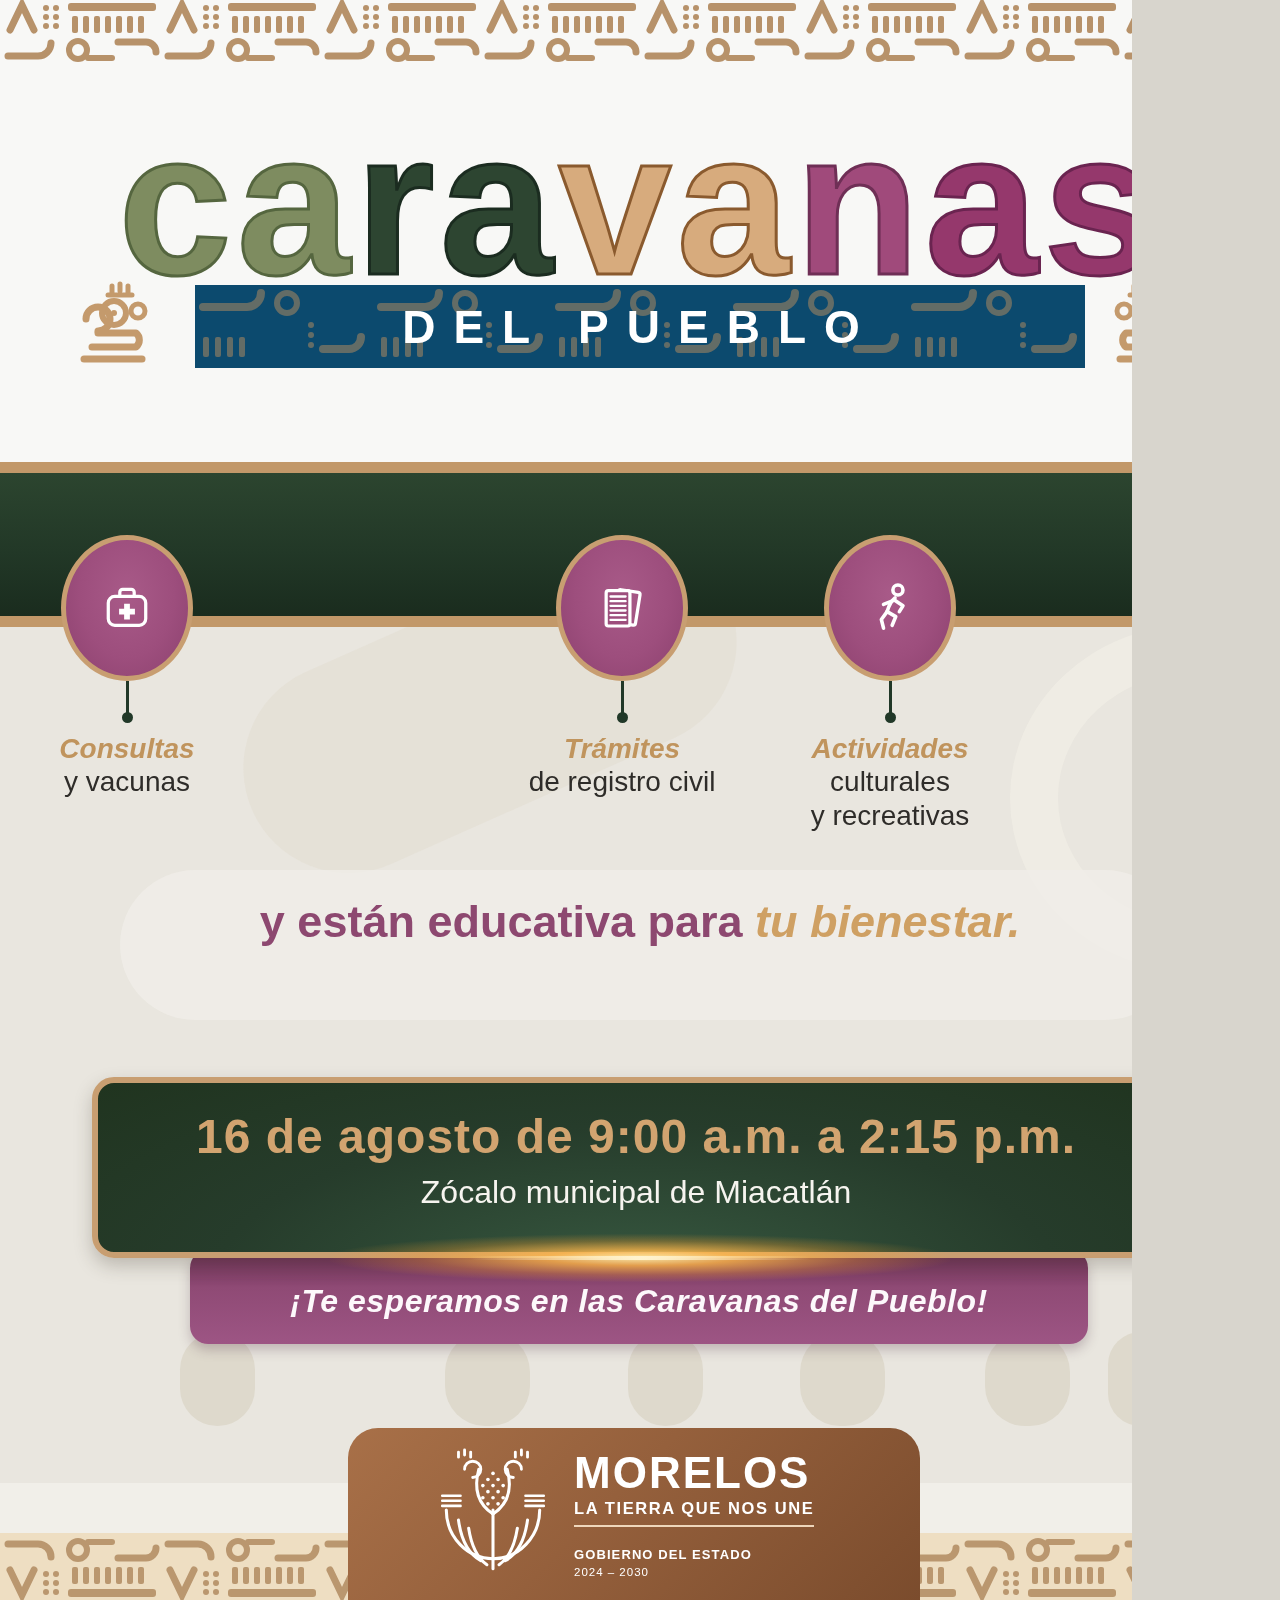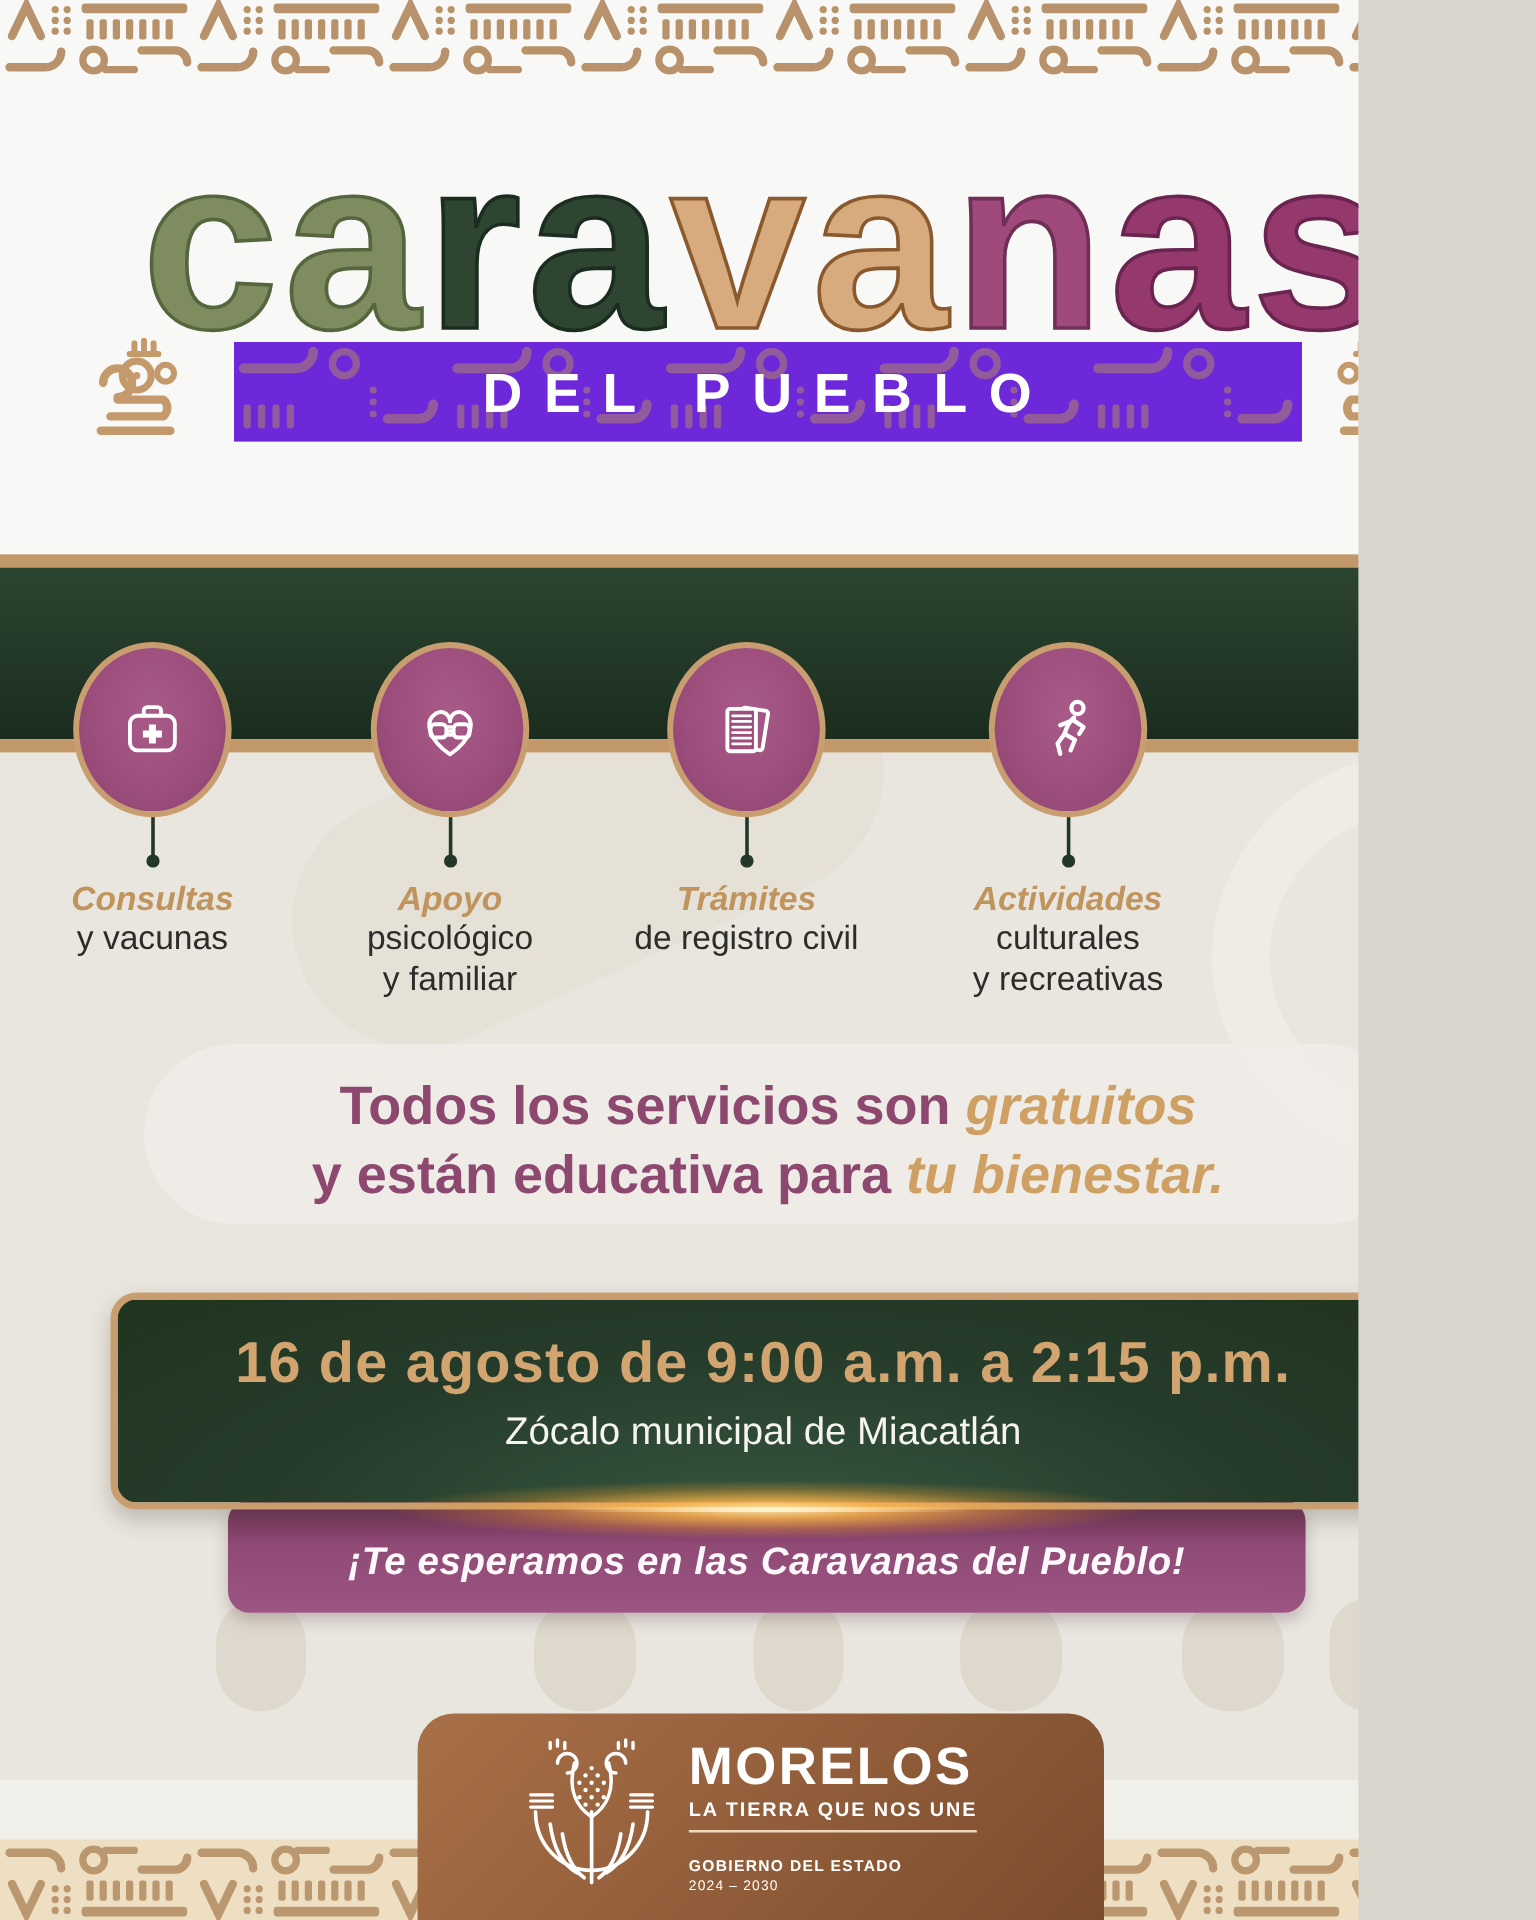--- a/index.html
+++ b/index.html
@@ -10,21 +10,21 @@
   .top-card{position:absolute;left:0;top:0;width:1280px;height:462px;background:#f8f8f6;}
   .top-border{position:absolute;left:0;top:0;}
 
   
   .logo-word{position:absolute;left:0;top:118px;width:1280px;text-align:center;
              font-weight:700;font-size:204px;line-height:170px;letter-spacing:5px;}
   .logo-word span{display:inline-block;}
 
   
   .dp-banner{position:absolute;left:195px;top:285px;width:890px;height:83px;
-             background:#6d28d9;overflow:hidden;}
+             background:#0c4a6e;overflow:hidden;}
   .dp-text{position:absolute;inset:0;display:flex;align-items:center;justify-content:center;
            color:#ffffff;font-size:46px;font-weight:700;letter-spacing:18px;z-index:2;}
   .serpent{position:absolute;top:281px;}
   .serpent.left{left:72px;}
   .serpent.right{left:1090px;transform:scaleX(-1);}
 
   
   .rule{position:absolute;left:0;width:1280px;height:11px;background:#c29869;}
   .rule.r1{top:462px;}
   .rule.r2{top:616px;}
@@ -210,36 +210,20 @@
         <path d="M46,44 h8 v7 h7 v8 h-7 v7 h-8 v-7 h-7 v-8 h7 z" fill="#ffffff" stroke="none"></path>
       </svg>
     </div>
     <div class="svc-stem"></div>
     <div class="svc-dot"></div>
     <div class="svc-title">Consultas</div>
     <div class="svc-line">y vacunas</div>
     <div class="svc-line"></div>
   </div>
 
-  <div class="svc-col" style="left:375px">
-    <div class="svc-circle">
-      <svg width="74" height="74" viewBox="0 0 100 100" fill="none" stroke="#ffffff" stroke-width="4.5" stroke-linecap="round" stroke-linejoin="round">
-        <path d="M50,78 C25,61 21,40 34,32 C43,27 50,34 50,41 C50,34 57,27 66,32 C79,40 75,61 50,78 Z"></path>
-        <rect x="28" y="44" width="18" height="15" rx="5"></rect>
-        <path d="M46,47 h5 M46,51.5 h5 M46,56 h5" stroke-width="3.5"></path>
-        <rect x="54" y="44" width="18" height="15" rx="5"></rect>
-        <path d="M54,47 h-5 M54,51.5 h-5 M54,56 h-5" stroke-width="3.5"></path>
-      </svg>
-    </div>
-    <div class="svc-stem"></div>
-    <div class="svc-dot"></div>
-    <div class="svc-title">Apoyo</div>
-    <div class="svc-line">psicológico</div>
-    <div class="svc-line">y familiar</div>
-  </div>
 
   <div class="svc-col" style="left:622px">
     <div class="svc-circle">
       <svg width="72" height="72" viewBox="0 0 100 100" fill="none" stroke="#ffffff" stroke-width="4.5" stroke-linecap="round" stroke-linejoin="round">
         <g transform="rotate(9 62 50)">
             <rect x="42" y="27" width="30" height="46" rx="3"></rect>
           </g>
         <rect x="28" y="26" width="33" height="49" rx="3" fill="#9d4e7d"></rect>
         <path d="M34,34 h21 M34,40.5 h21 M34,47 h21 M34,53.5 h21 M34,60 h21 M34,66.5 h21" stroke-width="3.2"></path>
       </svg>
@@ -264,21 +248,20 @@
     </div>
     <div class="svc-stem"></div>
     <div class="svc-dot"></div>
     <div class="svc-title">Actividades</div>
     <div class="svc-line">culturales</div>
     <div class="svc-line">y recreativas</div>
   </div>
 
 
   <div class="message">
-    <div><span>Todos los servicios son</span> <span class="accent">gratuitos</span></div>
     <div><span>y están educativa para</span> <span class="accent">tu bienestar.</span></div>
   </div>
 
   <div class="welcome">
     <div class="welcome-text">¡Te esperamos en las Caravanas del Pueblo!</div>
   </div>
 
   <div class="date-box">
     <div class="date-line">16 de agosto de 9:00 a.m. a 2:15 p.m.</div>
     <div class="loc-line">Zócalo municipal de Miacatlán</div>

